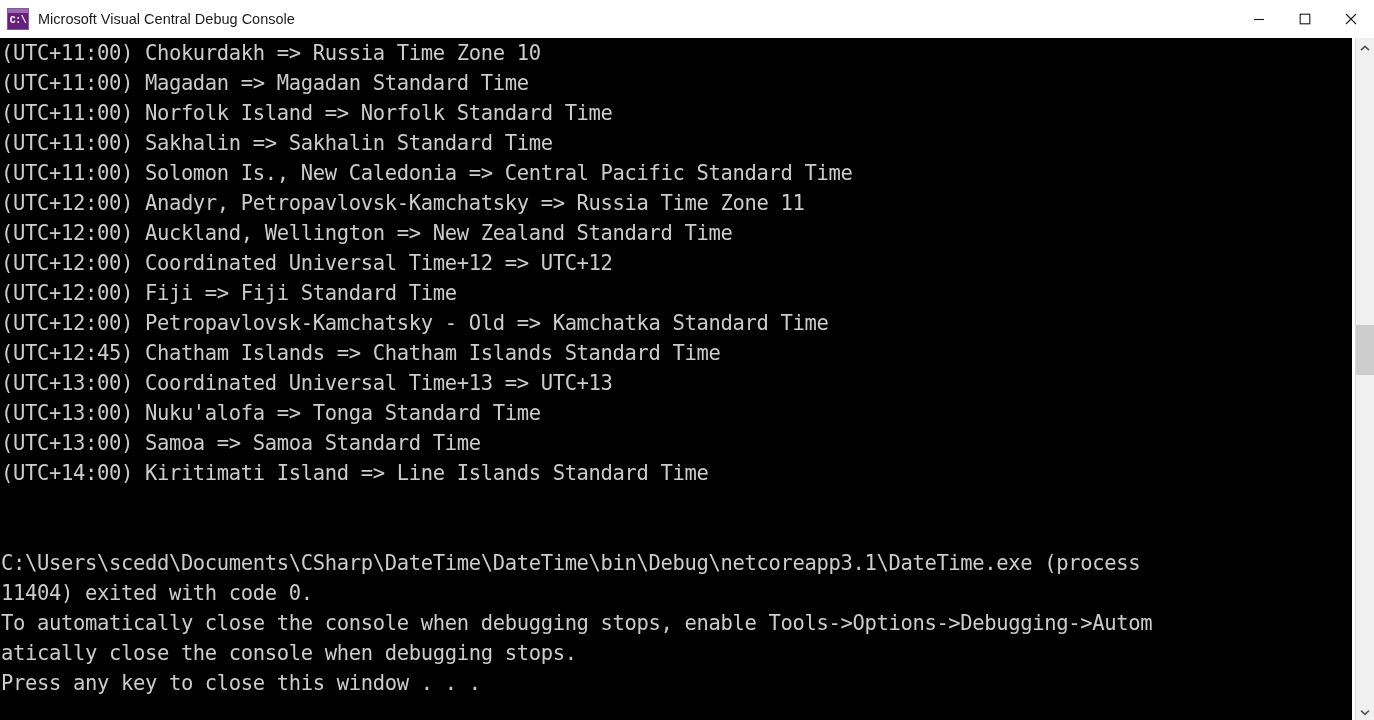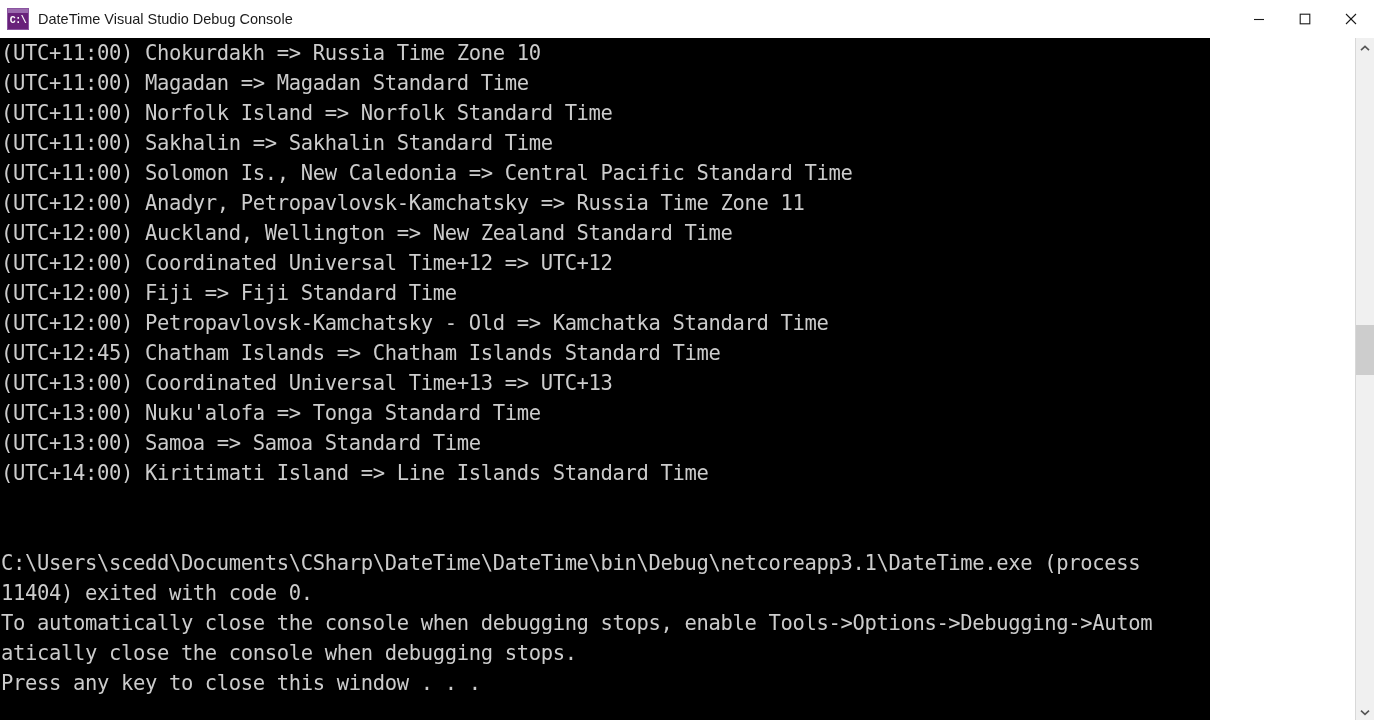--- a/index.html
+++ b/index.html
@@ -97,21 +97,21 @@
     padding: 0;
     cursor: default;
   }
   .win-btn svg { display: block; }
 
   
   #console-area {
     position: absolute;
     left: 0;
     top: 38px;
-    width: 1210px;
+    width: 1352px;
     height: 682px;
     background: #000000;
     overflow: hidden;
   }
   #console-text {
     position: absolute;
     left: 0;
     top: 0;
     width: 1360px;
     margin: 0;
@@ -193,21 +193,21 @@
 <body>
 
 <div id="window">
 
   <div id="titlebar">
     <div id="titlebar-left">
       <div id="app-icon">
         <div class="icon-top"></div>
         <div class="icon-glyph">C:\</div>
       </div>
-      <div id="window-title">DateTime Visual Studio Debug Console</div>
+      <div id="window-title">Microsoft Visual Central Debug Console</div>
     </div>
 
     <div id="window-controls">
       <button class="win-btn">
         <span>
           <svg width="12" height="12" viewBox="0 0 12 12" aria-hidden="true">
             <line x1="1" y1="6.5" x2="11" y2="6.5" stroke="#1b1b1b" stroke-width="1.1"></line>
           </svg>
         </span>
       </button>

